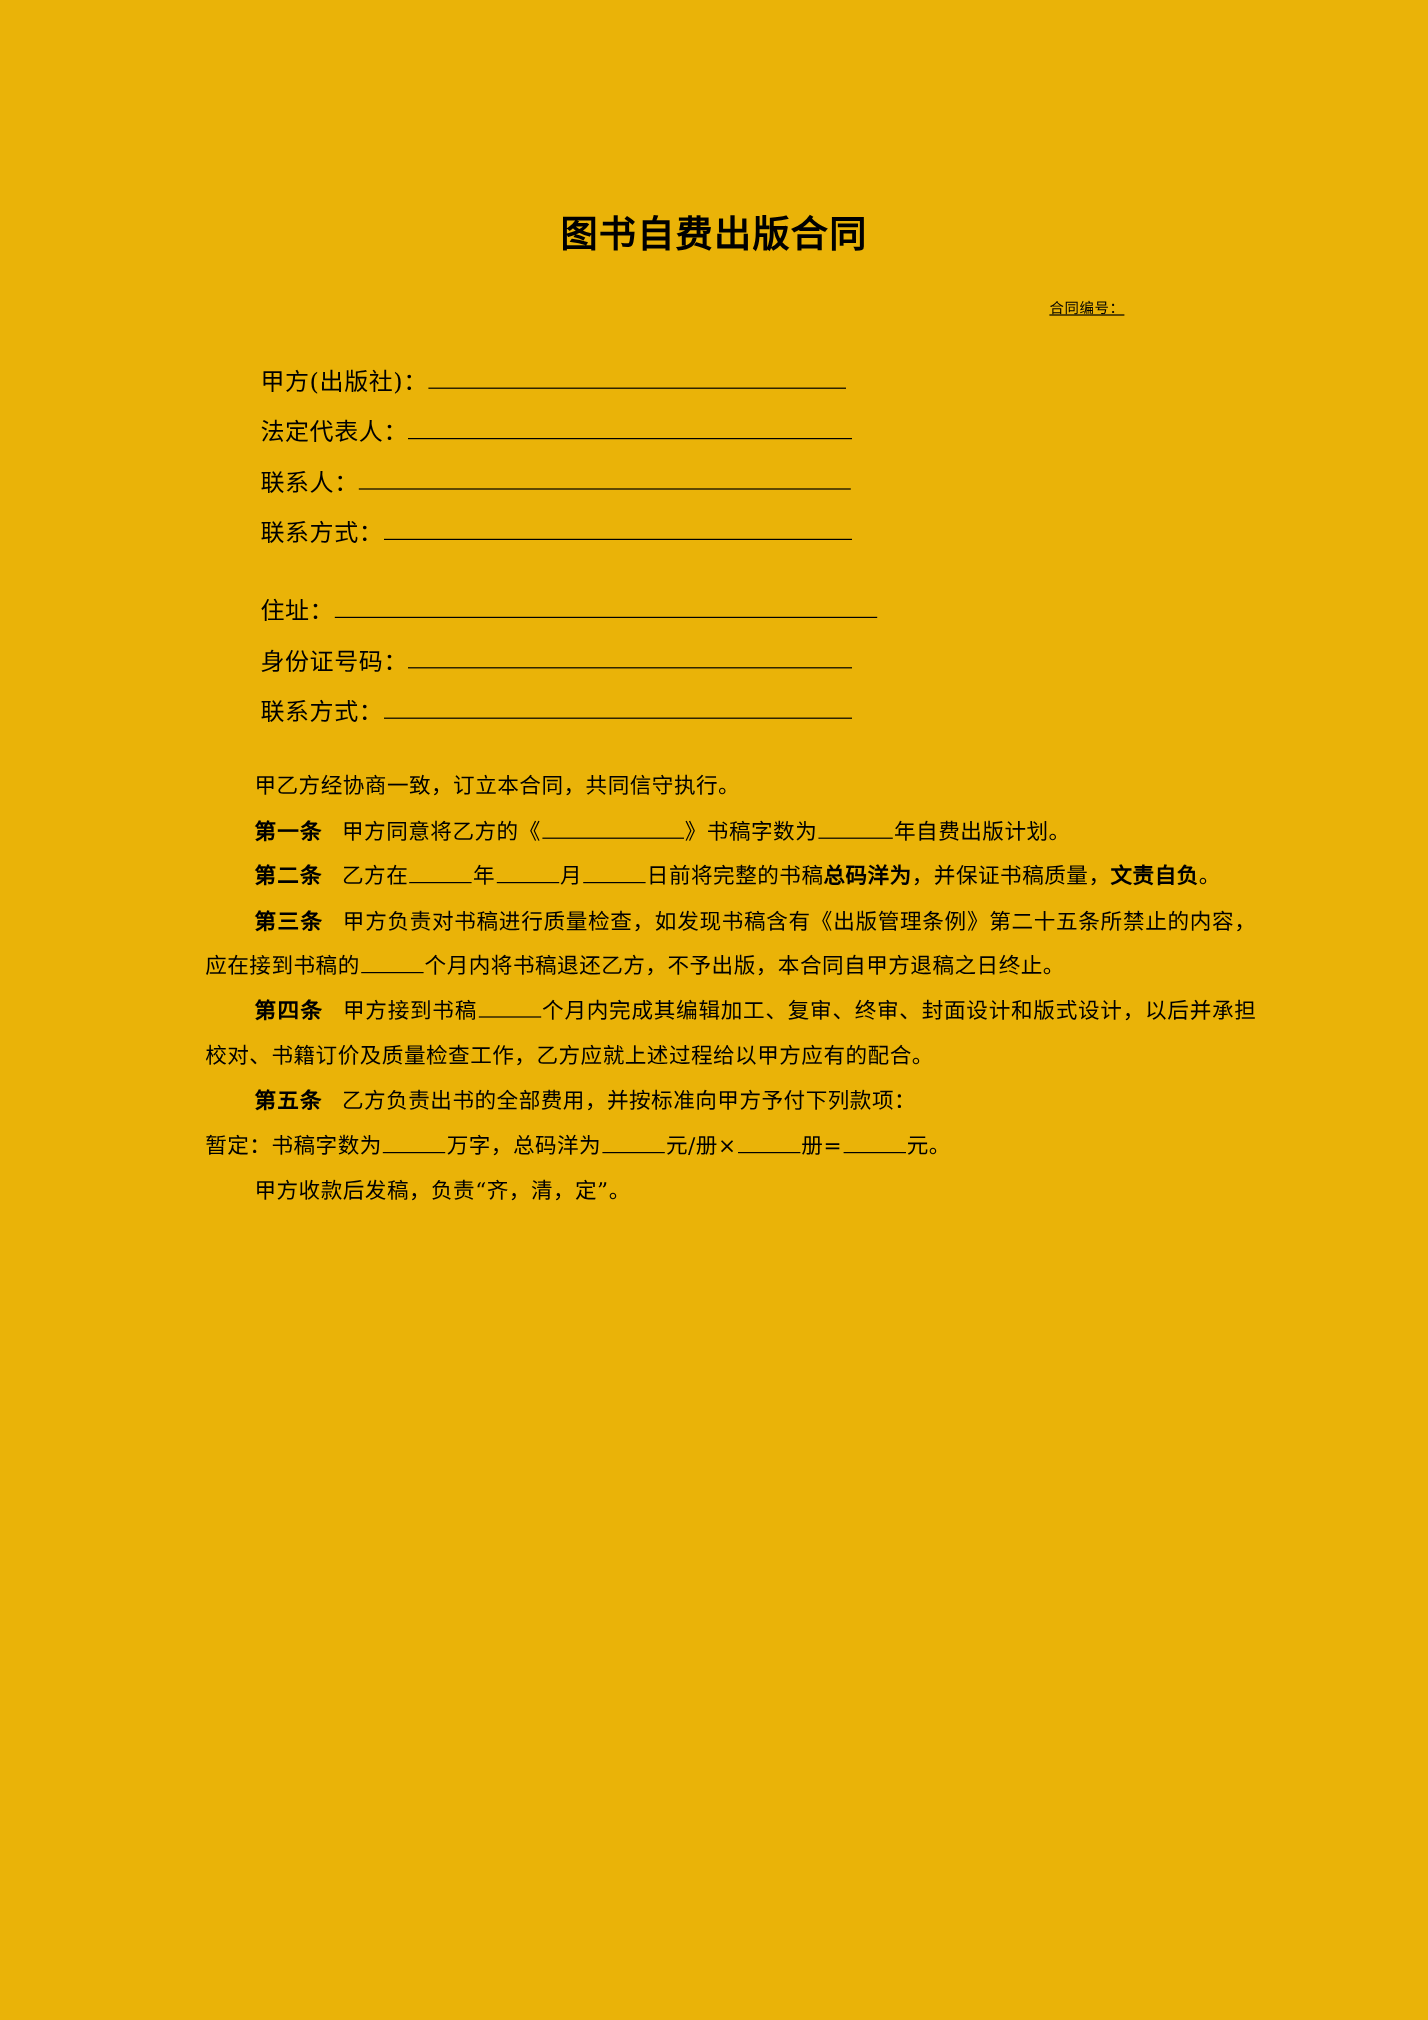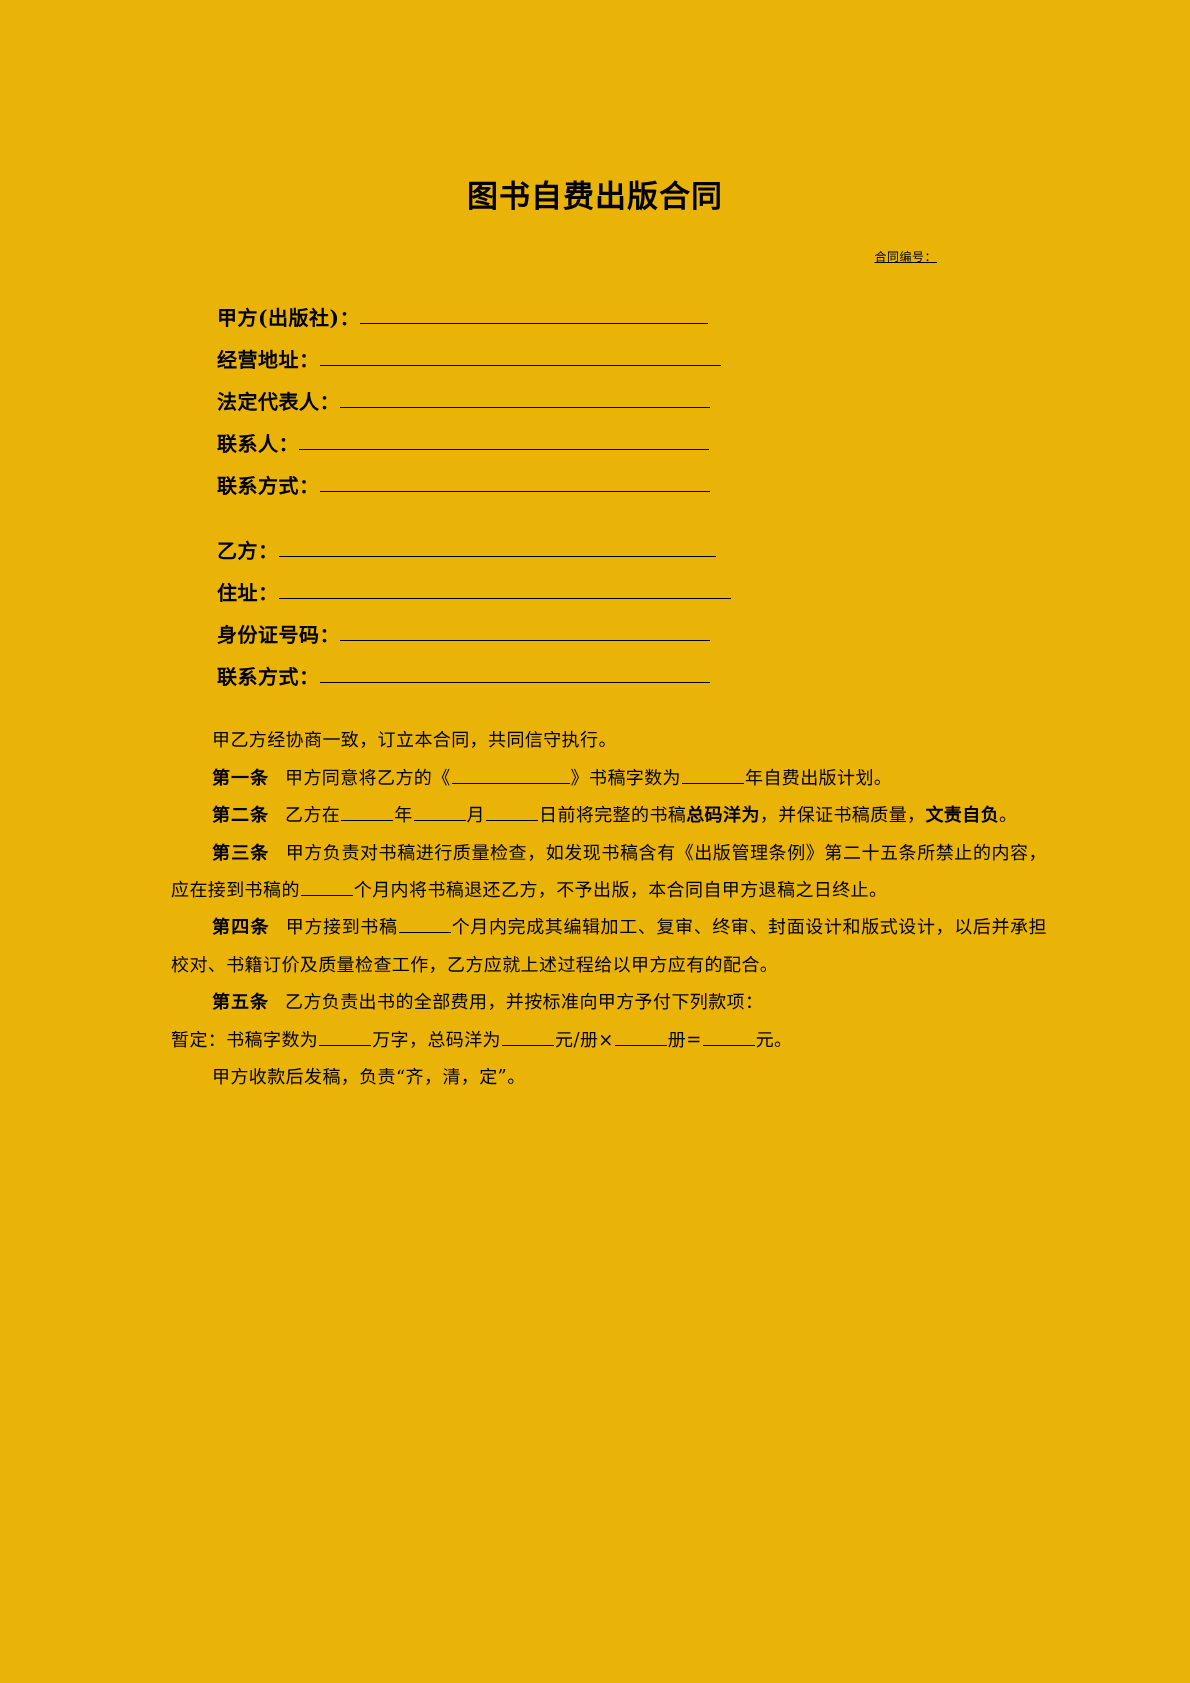--- a/index.html
+++ b/index.html
@@ -47,21 +47,20 @@
     font-size: 12px;
     margin-top: 32px;
     padding-right: 110px;
     letter-spacing: 0.5px;
     text-decoration: underline;
   }
 
   
   .party-block {
     margin-top: 44px;
-    font-weight: bold;
   }
   .party-block.second {
     margin-top: 45px;
   }
   .field-row {
     display: flex;
     align-items: flex-end;
     font-size: 20px;
     line-height: 1.0;
     margin-bottom: 22px;
@@ -129,48 +128,40 @@
 
     <div class="contract-no">合同编号：</div>
 
     <div class="party-block">
 
       <div class="field-row">
         <span class="field-label">甲方(出版社)：</span>
         <span class="field-rule" style="width:348px;"></span>
       </div>
 
-      <div class="field-row">
-        <span class="field-label">经营地址：</span>
-        <span class="field-rule" style="width:401px;"></span>
-      </div>
 
       <div class="field-row">
         <span class="field-label">法定代表人：</span>
         <span class="field-rule" style="width:370px;"></span>
       </div>
 
       <div class="field-row">
         <span class="field-label">联系人：</span>
         <span class="field-rule" style="width:410px;"></span>
       </div>
 
       <div class="field-row">
         <span class="field-label">联系方式：</span>
         <span class="field-rule" style="width:390px;"></span>
       </div>
 
     </div>
 
     <div class="party-block second">
 
-      <div class="field-row">
-        <span class="field-label">乙方：</span>
-        <span class="field-rule" style="width:437px;"></span>
-      </div>
 
       <div class="field-row">
         <span class="field-label">住址：</span>
         <span class="field-rule" style="width:452px;"></span>
       </div>
 
       <div class="field-row">
         <span class="field-label">身份证号码：</span>
         <span class="field-rule" style="width:370px;"></span>
       </div>

